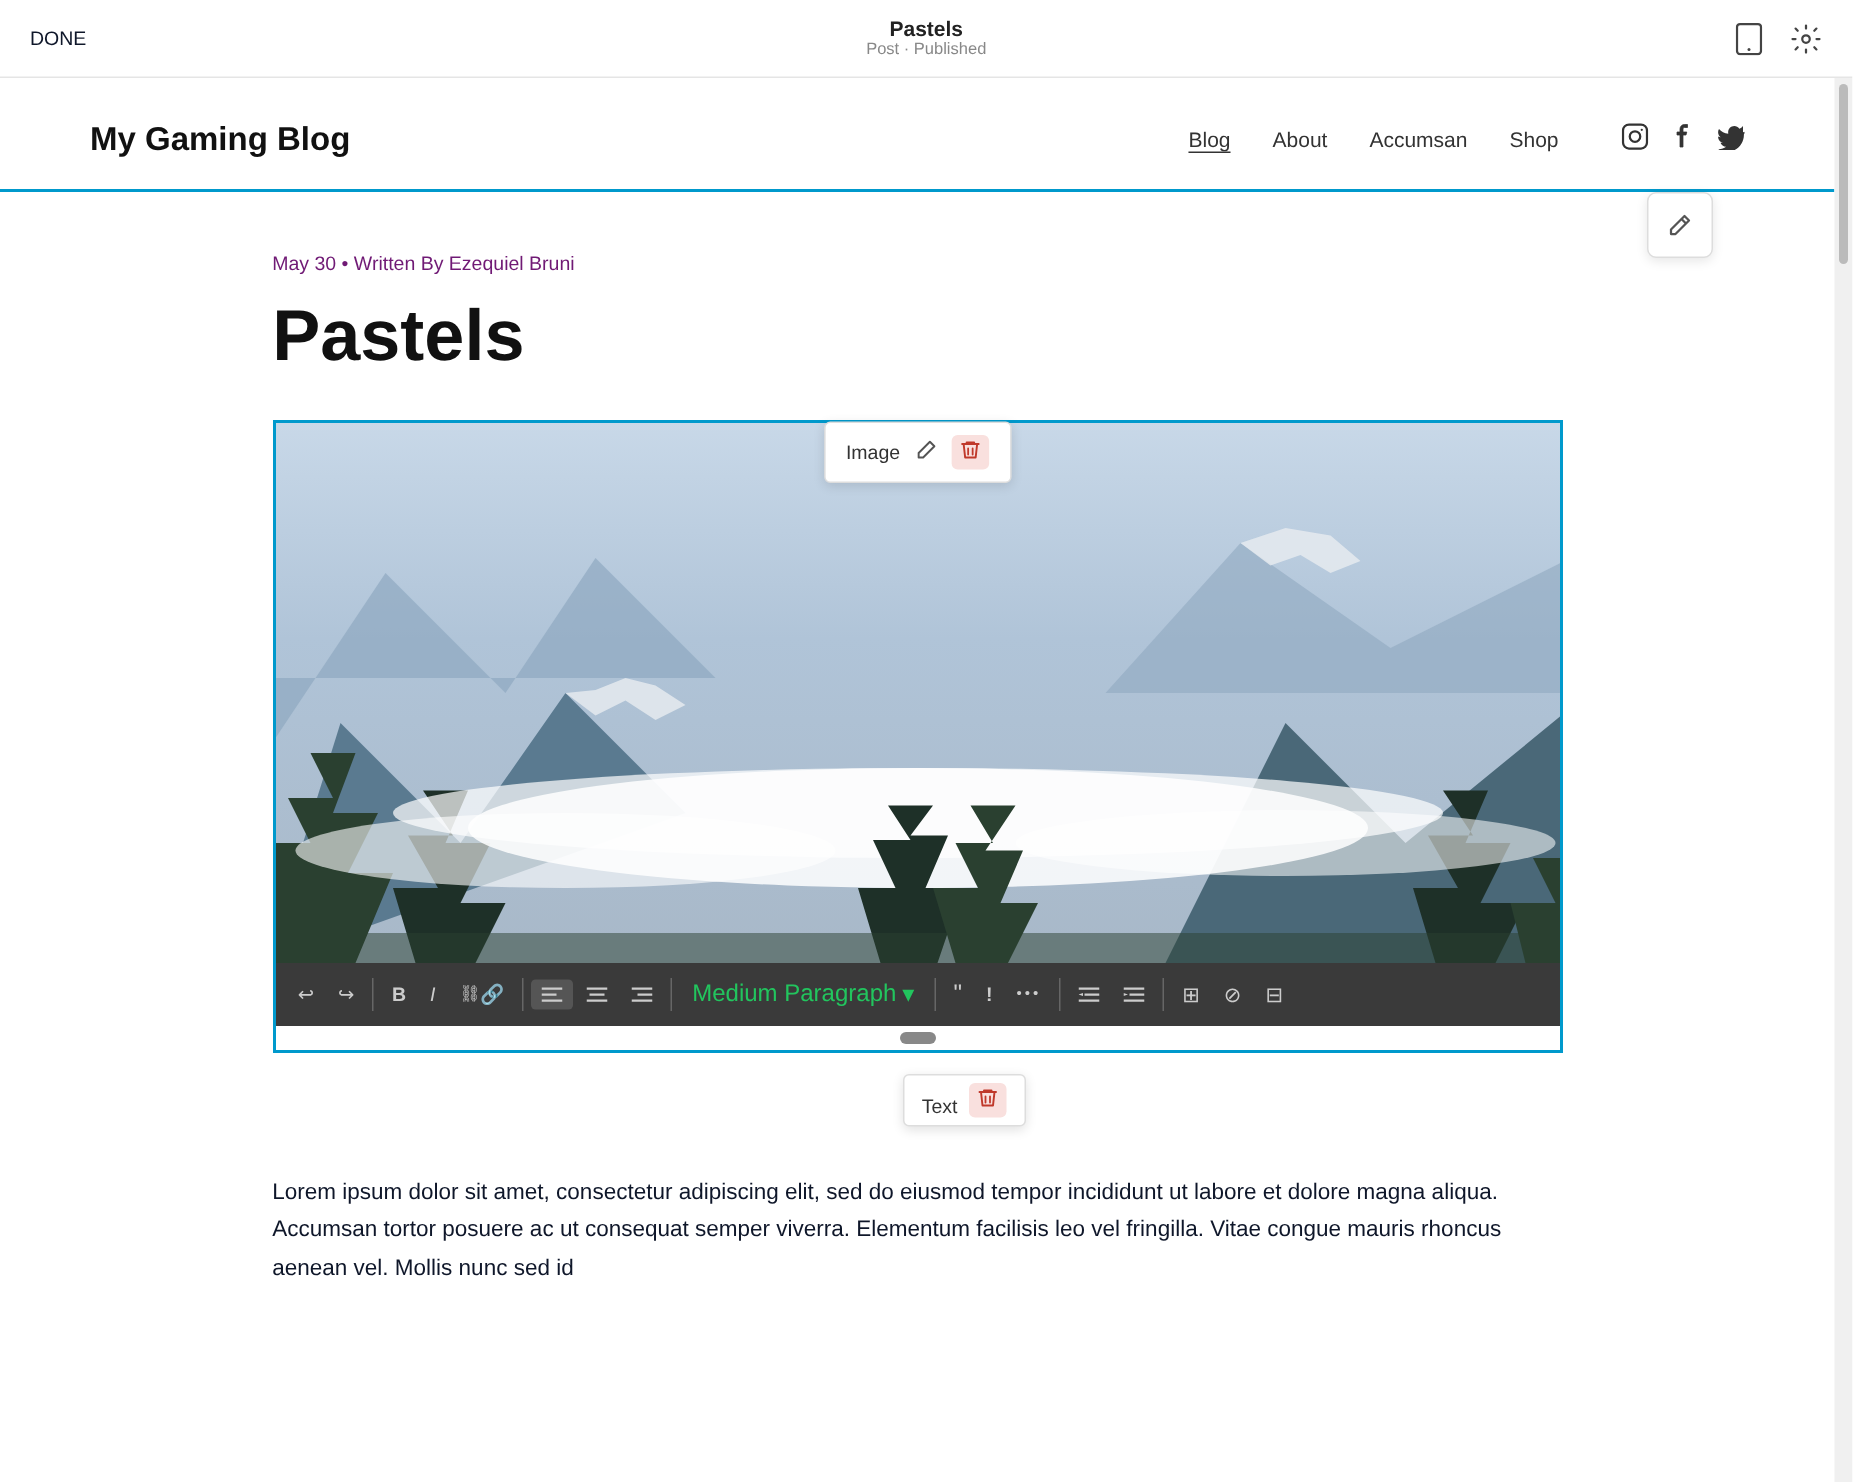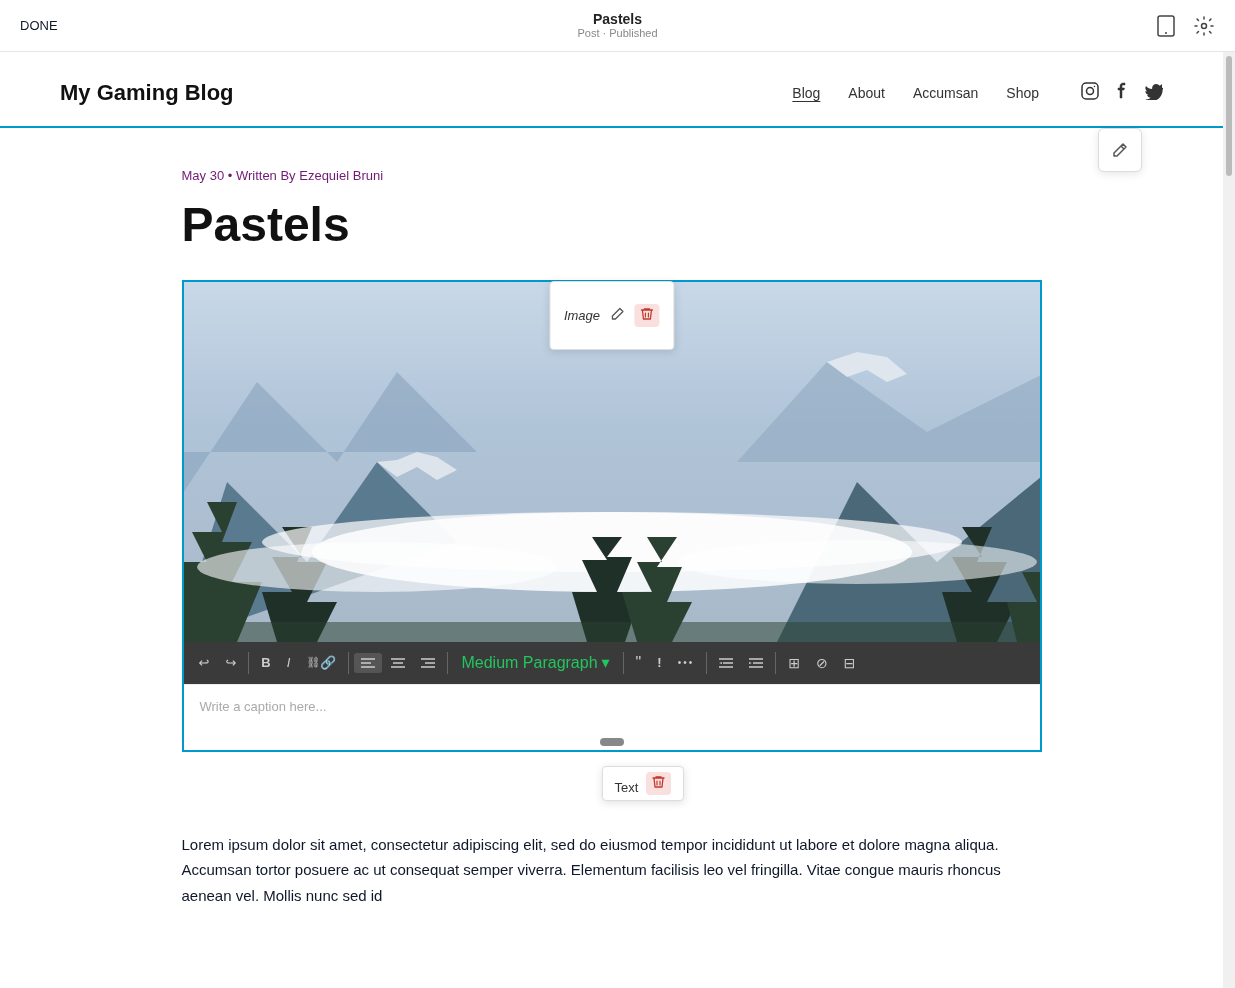--- a/index.html
+++ b/index.html
@@ -141,24 +141,23 @@
       position: absolute;
       top: -1px;
       left: 50%;
       transform: translateX(-50%);
       background: #fff;
       border: 1px solid #ddd;
       border-radius: 4px;
       display: flex;
       align-items: center;
       gap: 10px;
-      padding: 22px 14px;
+      padding: 8px 14px;
       z-index: 10;
       box-shadow: 0 2px 8px rgba(0,0,0,0.12);
-      font-style: italic;
     }
     #image-toolbar .img-label {
       font-size: 13px;
       font-weight: 500;
       color: #333;
     }
     #image-toolbar .img-edit-icon {
       font-size: 14px;
       color: #555;
       cursor: pointer;
@@ -518,23 +517,20 @@
               <line x1="0" y1="10" x2="14" y2="10" stroke="#ccc" stroke-width="1.5"></line>
               <path d="M0 5l3 1-3 1" fill="#ccc"></path>
             </svg>
           </button>
           <div class="toolbar-divider"></div>
           <button class="toolbar-btn" style="font-size:14px; color:#ccc;">⊞</button>
           <button class="toolbar-btn" style="font-size:14px; color:#ccc;">⊘</button>
           <button class="toolbar-btn" style="font-size:14px; color:#ccc;">⊟</button>
         </div>
 
-        <div id="caption-area">
-          <span style="color:#aaa;">Write a caption here...</span>
-        </div>
 
         <div id="resize-handle">
           <div id="resize-handle-dot"></div>
         </div>
       </div>
 
       <div id="text-block">
 
         <div id="text-popup">
           <span class="text-label">Text</span>

